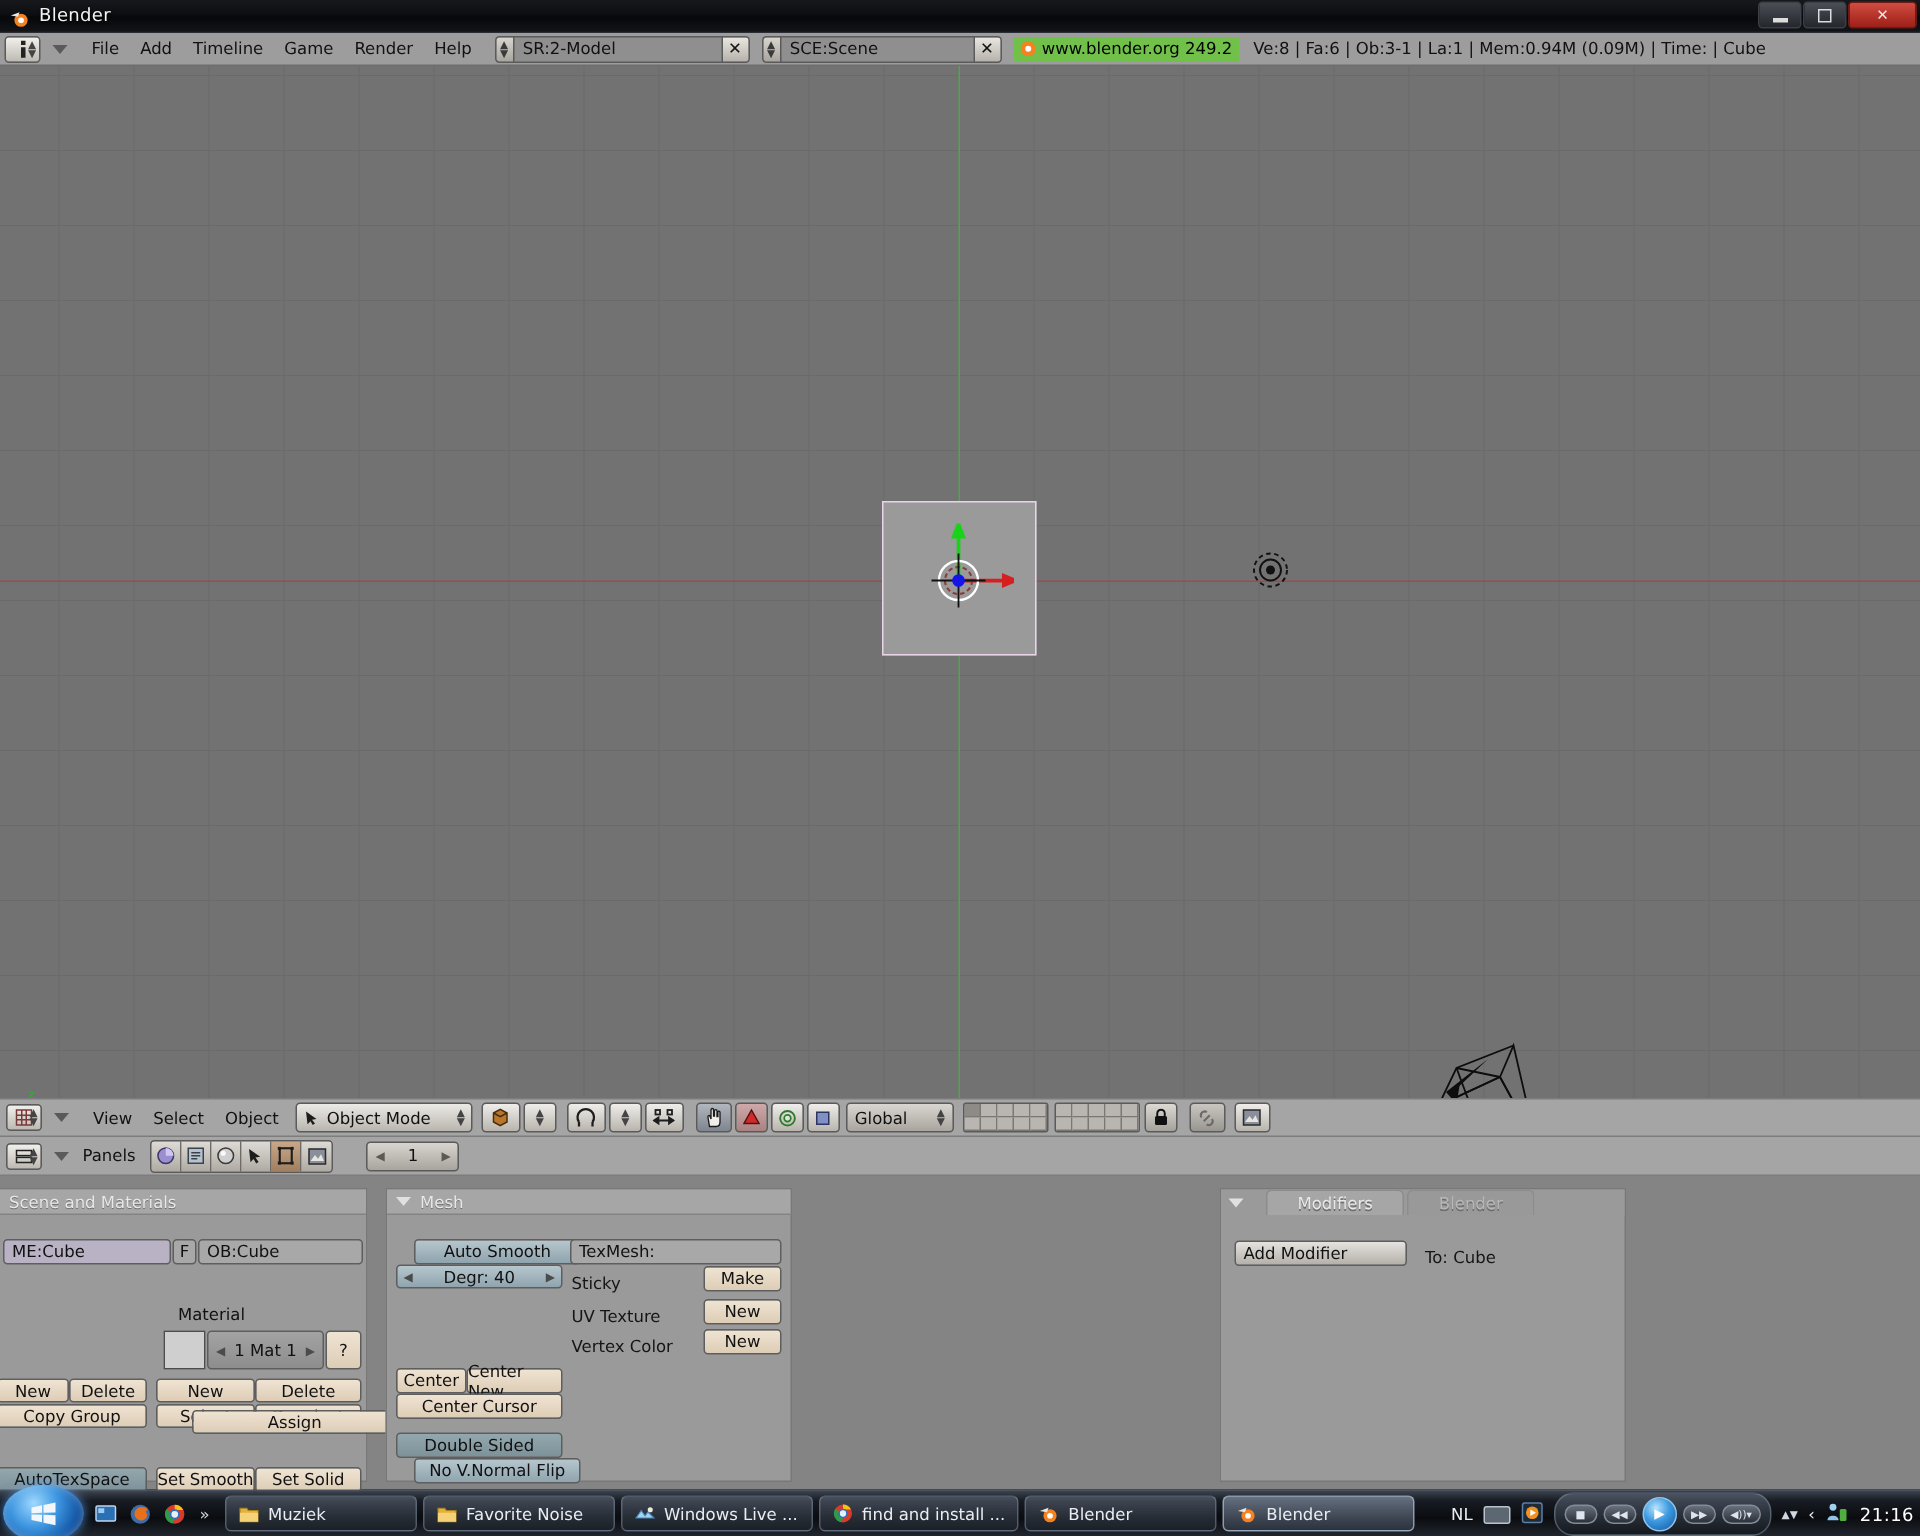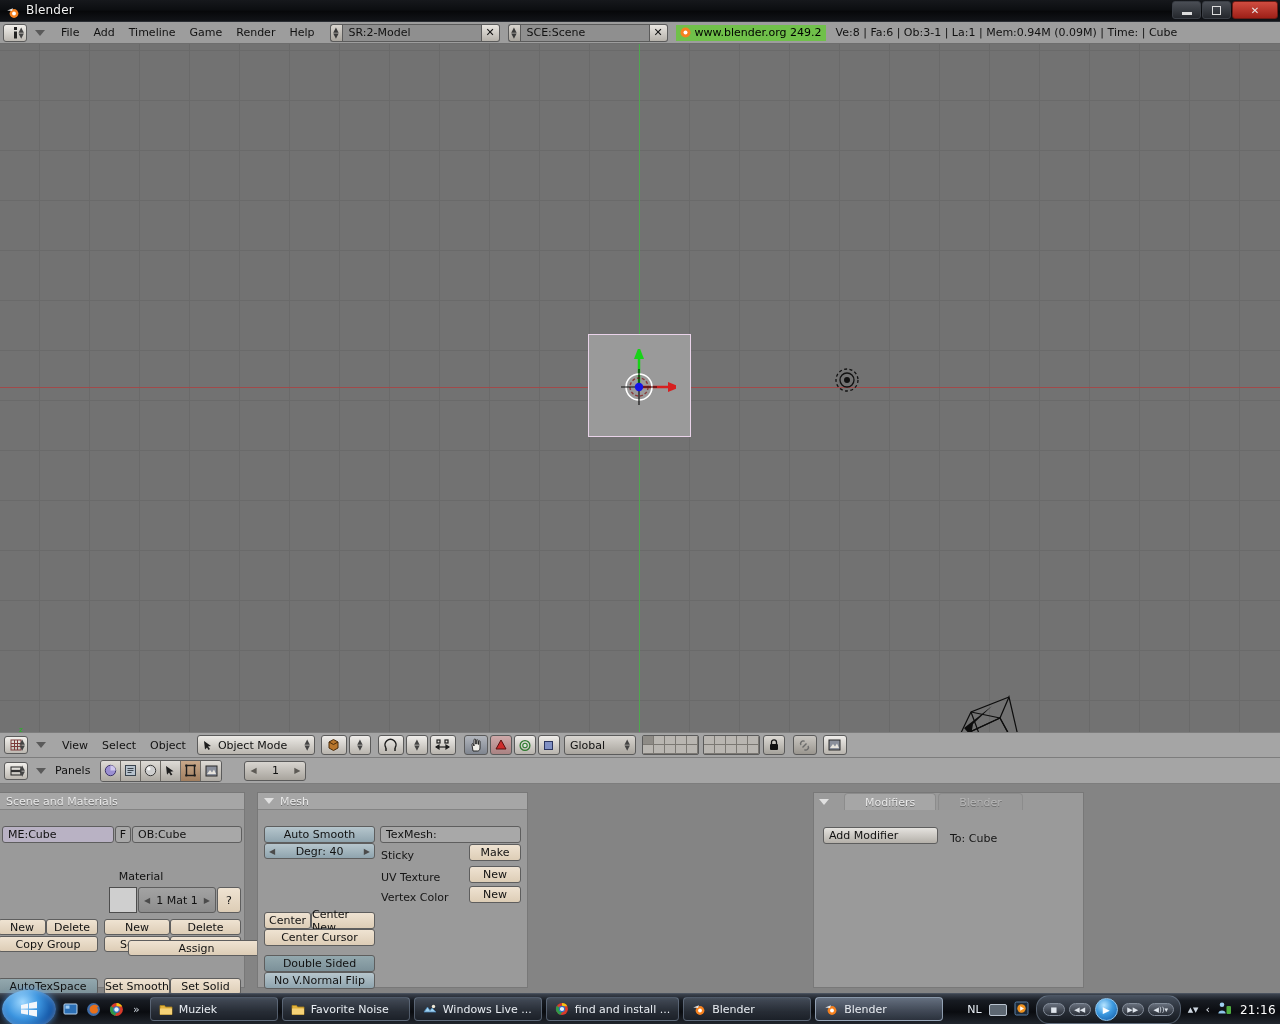--- a/index.html
+++ b/index.html
@@ -199,21 +199,21 @@
   }
   .panel-body { position: relative; }
 
   .btn {
     background: linear-gradient(180deg,#efe3d2,#ddcdb6);
     border: 1px solid #5e5e5e; border-radius: 3px;
     font-size: 11px; color: #111;
     display: flex; align-items: center; justify-content: center;
     position: absolute;
   }
-  .btn.blue { background: linear-gradient(180deg,#b6c6cd,#8fa4ae); }
+  .btn.blue { background: linear-gradient(180deg,#b6c6cd,#8fa4ae); margin-left: 12px; }
   .btn.gray { background: linear-gradient(180deg,#e5e3df,#b4b0a9); }
   .btn.teal { background: linear-gradient(180deg,#93a8ae,#7c9199); }
   .tfield {
     position: absolute; border: 1px solid #5e5e5e; border-radius: 3px;
     font-size: 11px; color: #111; display: flex; align-items: center; padding: 0 5px;
     background: #b4b4b4;
   }
   .tfield.violet { background: #b9b2c4; }
   .tfield.plain { background: #a8a8a8; }
   .slider {

